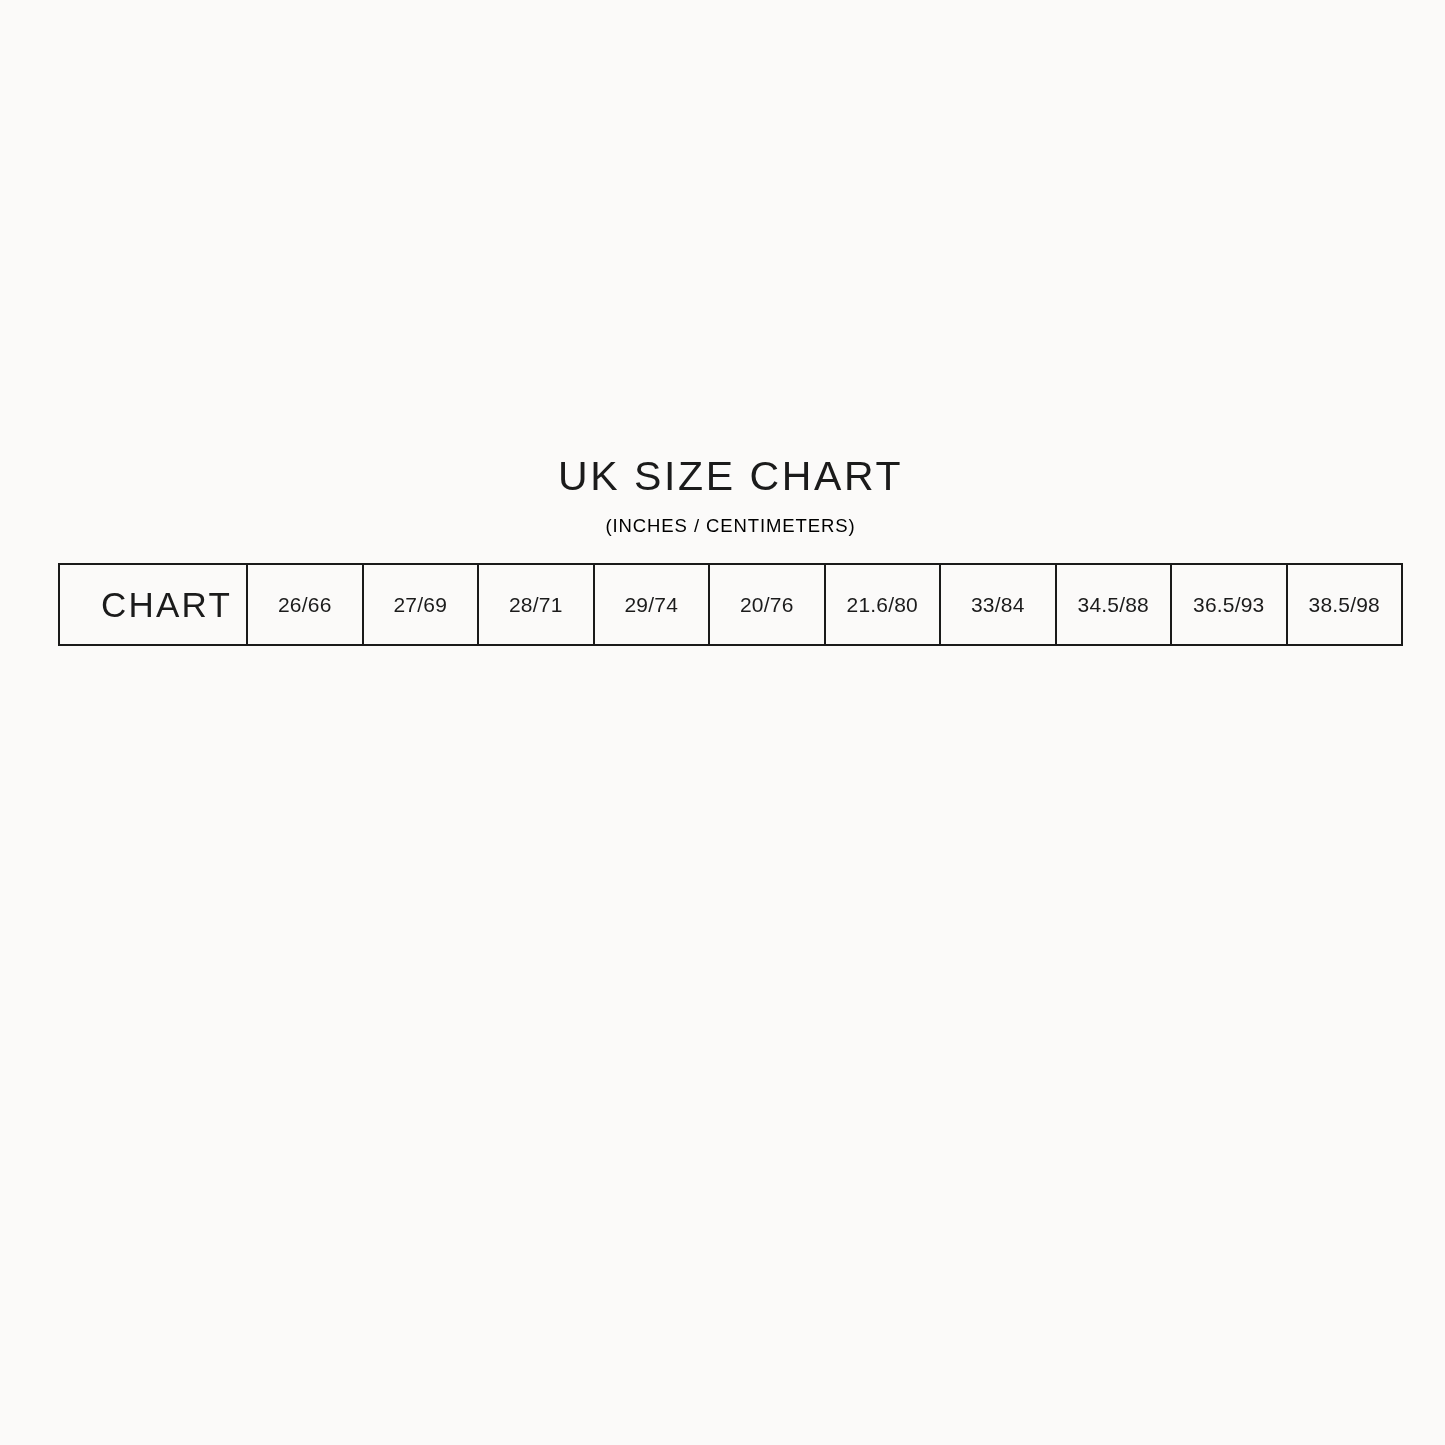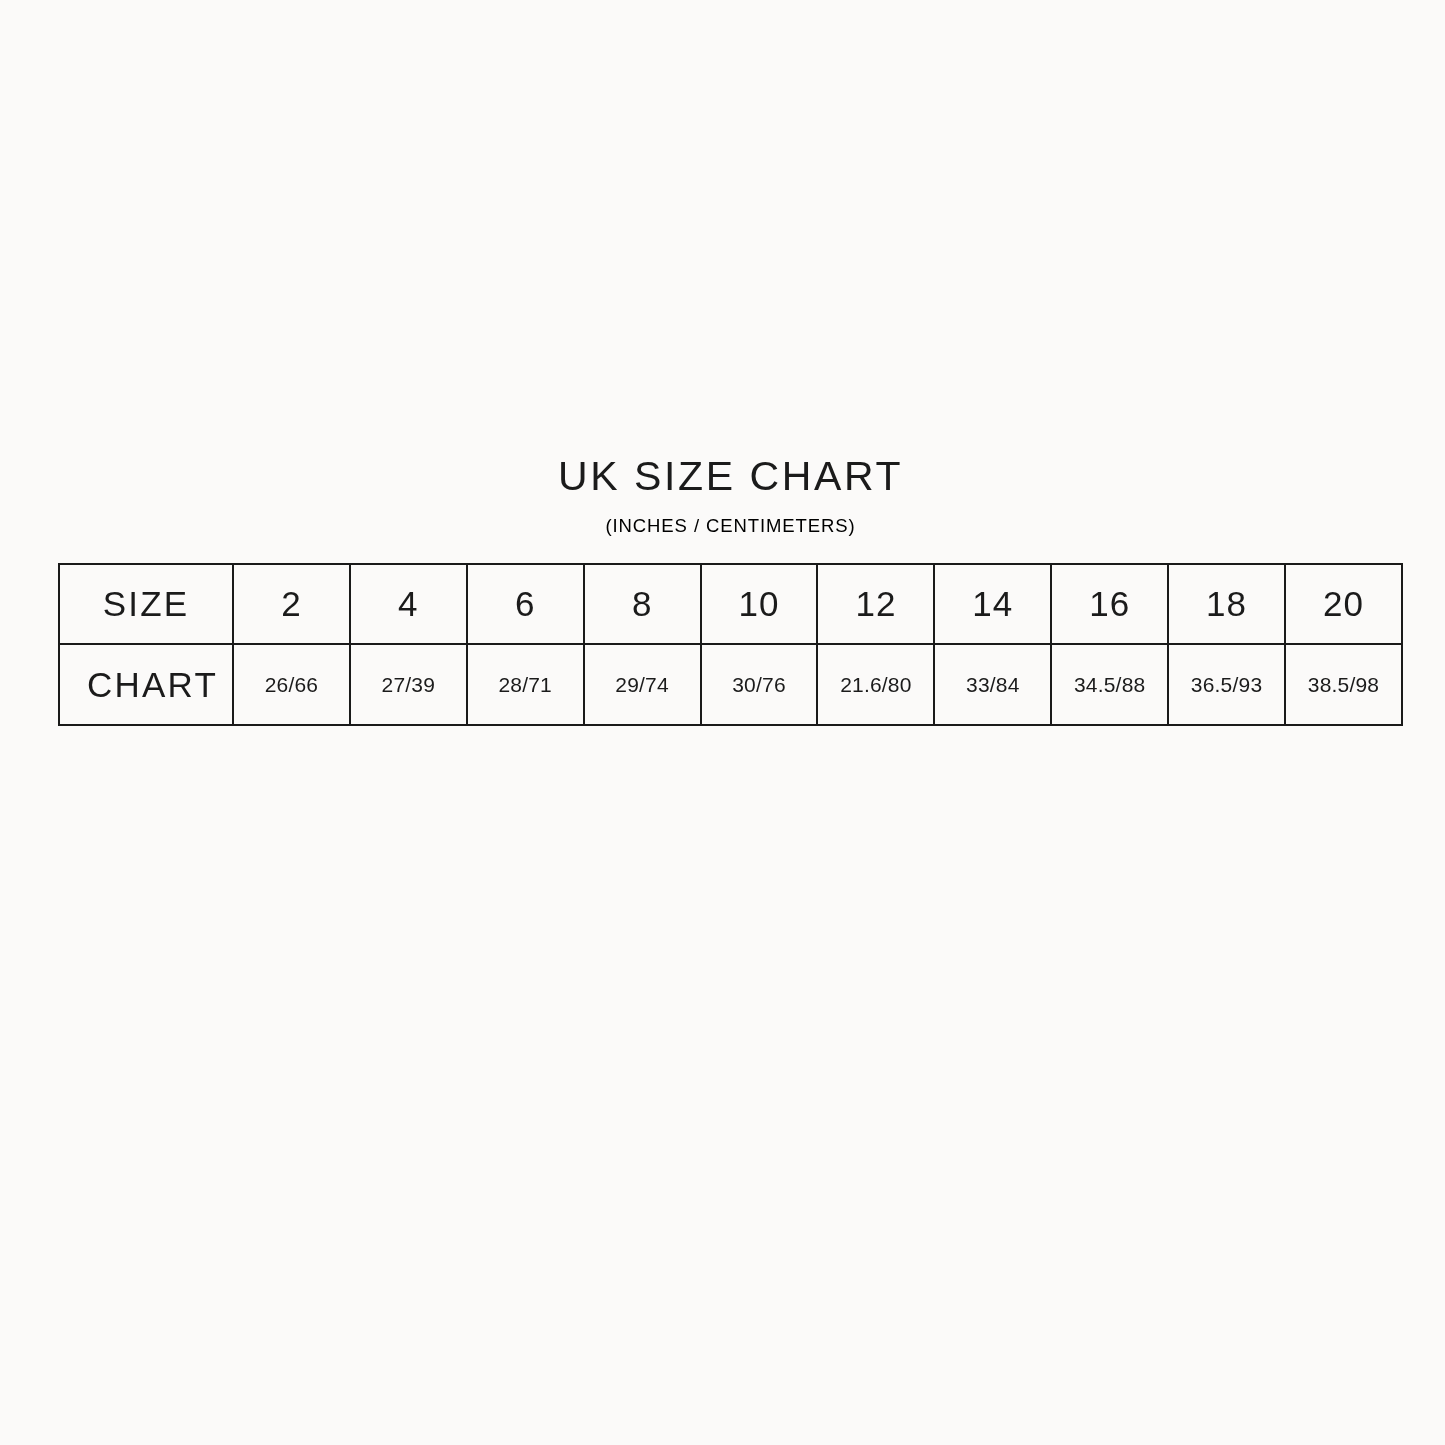--- a/index.html
+++ b/index.html
@@ -95,42 +95,29 @@
 <div class="sheet">
 
   <div class="title-block">
     <div class="chart-title">UK SIZE CHART</div>
     <div class="chart-subtitle">(INCHES / CENTIMETERS)</div>
   </div>
 
   <div class="table-wrap">
     <table class="size-table">
       <tbody>
-        <tr class="head-row">
-          <td class="rowlabel">SIZE</td>
-          <td class="sizehead">2</td>
-          <td class="sizehead">4</td>
-          <td class="sizehead">6</td>
-          <td class="sizehead">8</td>
-          <td class="sizehead">10</td>
-          <td class="sizehead">12</td>
-          <td class="sizehead">14</td>
-          <td class="sizehead">16</td>
-          <td class="sizehead">18</td>
-          <td class="sizehead">20</td>
-        </tr>
 
 
         <tr class="data-row">
           <td class="rowlabel right-align">CHART</td>
           <td class="cell">26/66</td>
-          <td class="cell">27/39</td>
+          <td class="cell">27/69</td>
           <td class="cell">28/71</td>
           <td class="cell">29/74</td>
-          <td class="cell">30/76</td>
+          <td class="cell">20/76</td>
           <td class="cell">21.6/80</td>
           <td class="cell">33/84</td>
           <td class="cell">34.5/88</td>
           <td class="cell">36.5/93</td>
           <td class="cell">38.5/98</td>
         </tr>
 
       </tbody>
     </table>
   </div>

